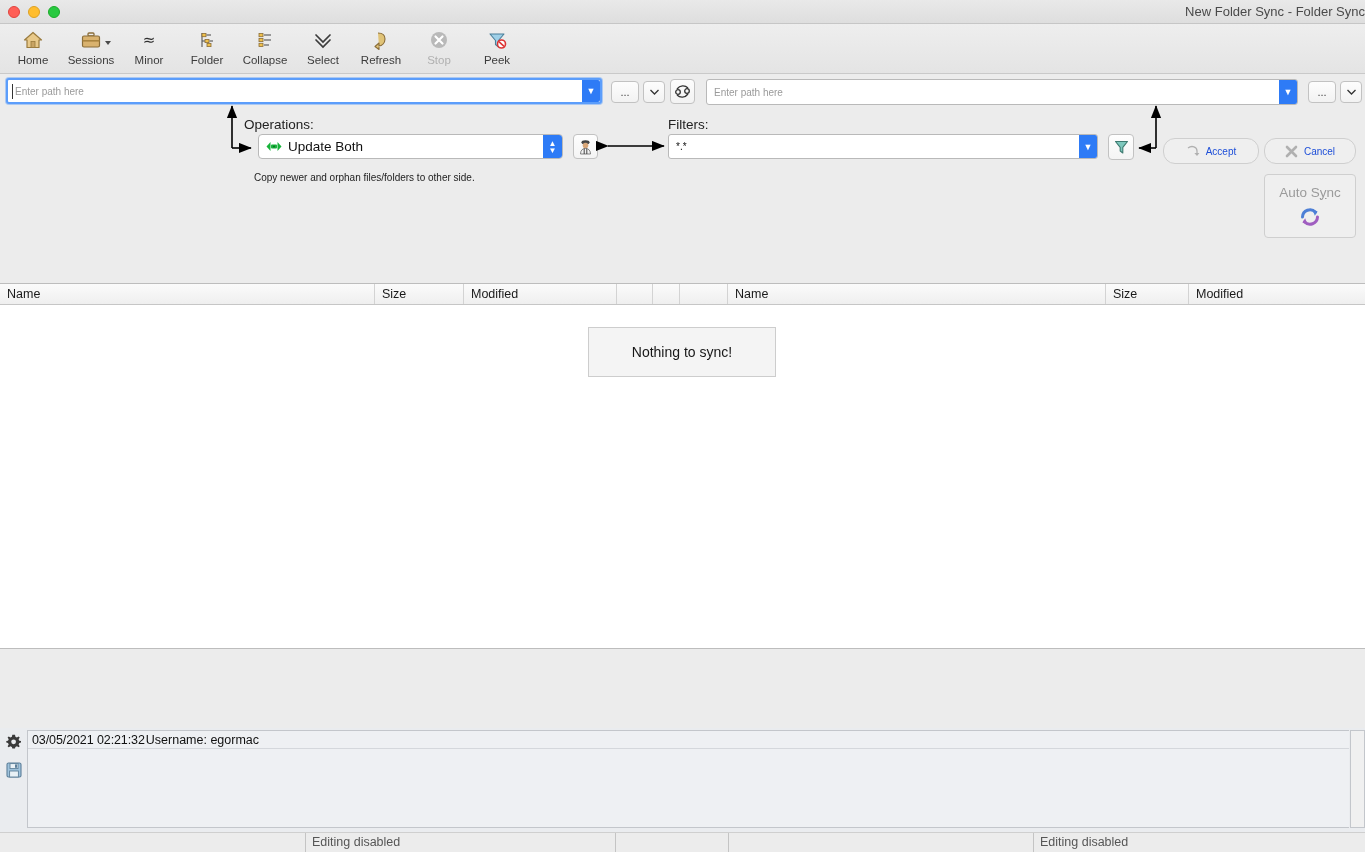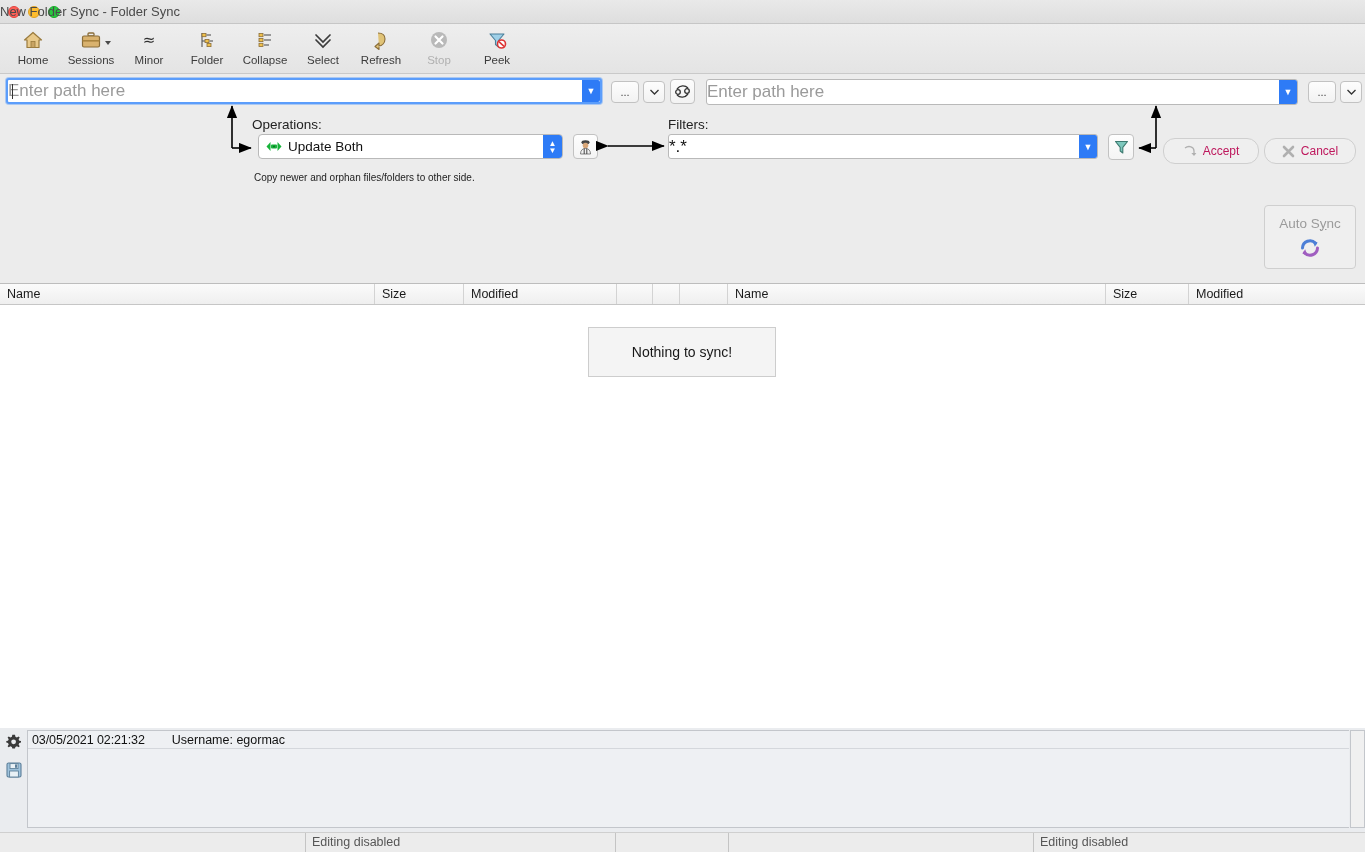--- a/index.html
+++ b/index.html
@@ -21,21 +21,21 @@
     background: linear-gradient(to bottom, #e9e9e9 0%, #dedede 100%);
     border-bottom: 1px solid #c6c6c6;
   }
   .traffic { position: absolute; top: 6px; left: 8px; display: flex; gap: 8px; }
   .light { width: 12px; height: 12px; border-radius: 50%; }
   .light.red { background: #ff5f57; border: 0.5px solid #e0443e; }
   .light.yellow { background: #ffbd2e; border: 0.5px solid #dea123; }
   .light.green { background: #28c940; border: 0.5px solid #1aab29; }
   .title-text {
     position: absolute; left: 0; top: 0; width: 1365px; height: 24px;
-    line-height: 24px; text-align: left;
+    line-height: 24px; text-align: right;
     font-size: 13px; color: #4a4a4a;
   }
 
   
   .toolbar {
     position: absolute; left: 0; top: 24px; width: 1365px; height: 50px;
     background: linear-gradient(to bottom, #eeeeee 0%, #e4e4e4 100%);
     border-bottom: 1px solid #c9c9c9;
     display: flex; align-items: flex-start; padding-left: 4px;
   }
@@ -55,21 +55,21 @@
 
   
   .pathrow { position: absolute; left: 0; top: 76px; width: 1365px; height: 32px; }
   .pathfield {
     position: absolute; height: 26px; background: #fff;
     border-radius: 3px; display: flex; align-items: center;
   }
   .pathfield.focused { border: 2px solid #5b9dfb; box-shadow: 0 0 0 1px rgba(91,157,251,.45); }
   .pathfield.plain { border: 1px solid #b9b9b9; }
   .pathfield .txt {
-    flex: 1; font-size: 17px; color: #9a9a9a;
+    flex: 1; padding-left: 7px; font-size: 10px; color: #9a9a9a;
     white-space: nowrap; overflow: hidden;
   }
   .pathfield .caret-bar {
     position: absolute; left: 4px; top: 4px; width: 1px; height: 15px; background: #333;
   }
   .combo-arrow {
     width: 18px; height: 100%; background: #2e7bf6; border-radius: 0 2px 2px 0;
     display: flex; align-items: center; justify-content: center; color: #fff; font-size: 9px;
   }
   .minibtn {
@@ -99,33 +99,33 @@
 
   .iconbtn {
     position: absolute; background: linear-gradient(#fefefe,#f4f4f4);
     border: 1px solid #c2c2c2; border-radius: 4px;
     display: flex; align-items: center; justify-content: center;
   }
 
   .actbtn {
     position: absolute; height: 26px; border: 1px solid #cfcfcf; border-radius: 12px;
     background: #efefef; display: flex; align-items: center; justify-content: center;
-    gap: 6px; font-size: 12px; color: #be185d;
+    gap: 6px; font-size: 10px; color: #1d4ed8;
   }
   .autosync {
     position: absolute; border: 1px solid #cfcfcf; border-radius: 4px;
     background: #efefef; display: flex; flex-direction: column;
     align-items: center; justify-content: center; gap: 6px;
   }
   .autosync .as-lbl { font-size: 13.5px; color: #9b9b9b; }
   .autosync .as-lbl u { text-decoration: underline; }
 
   
   .panes {
-    position: absolute; left: 0; top: 283px; width: 1365px; height: 568px;
+    position: absolute; left: 0; top: 283px; width: 1365px; height: 366px;
     background: #fff; border-top: 1px solid #bdbdbd; border-bottom: 1px solid #bdbdbd;
   }
   .hdr {
     position: absolute; left: 0; top: 0; width: 1365px; height: 21px;
     background: linear-gradient(#fbfbfb,#efefef); border-bottom: 1px solid #c6c6c6;
   }
   .hcell {
     position: absolute; top: 0; height: 20px; line-height: 20px;
     font-size: 12.5px; color: #1a1a1a; padding-left: 7px;
     border-right: 1px solid #d3d3d3; white-space: nowrap;
@@ -145,21 +145,21 @@
   }
   .loglist {
     position: absolute; left: 27px; top: 2px; width: 1322px; height: 98px;
     background: #eef0f3; border: 1px solid #c3c6cb; border-right: none;
   }
   .logrow {
     height: 18px; line-height: 18px; font-size: 12.5px; color: #111;
     padding-left: 4px; border-bottom: 1px solid #d4d7dc; white-space: nowrap;
   }
   .logrow .ts { letter-spacing: -0.1px; }
-  .logrow .msg { margin-left: 27px; }
+  .logrow .msg { margin-left: 1px; }
   .logscroll {
     position: absolute; right: 0; top: 2px; width: 15px; height: 98px;
     background: #f0f0f0; border: 1px solid #c3c6cb;
   }
 
   
   .statusbar {
     position: absolute; left: 0; top: 832px; width: 1365px; height: 20px;
     background: #ececec; border-top: 1px solid #cfcfcf;
     font-size: 12.5px; color: #565656; padding-left: 24px;
@@ -318,21 +318,21 @@
     </div>
 
     <div class="minibtn" style="left:1308px; top:5px; width:28px;">...</div>
     <div class="minibtn" style="left:1340px; top:5px; width:22px;">
       <svg width="9" height="6" viewBox="0 0 9 6">
           <path d="M0.5 1 L4.5 5 L8.5 1" fill="none" stroke="#333" stroke-width="1.3"></path>
         </svg>
     </div>
   </div>
 
-  <div class="lbl-cap" style="left:252px; top:117px;text-align:right;">Operations:</div>
+  <div class="lbl-cap" style="left:244px; top:117px;text-align:right;">Operations:</div>
 
   <div class="selectbox" style="left:258px; top:134px; width:305px;text-align:right;">
     <div class="sel-txt">
       <svg width="16" height="11" viewBox="0 0 16 11">
         <path d="M4.5 1 L0.5 5.5 L4.5 10 Z" fill="#17b33a"></path>
         <path d="M11.5 1 L15.5 5.5 L11.5 10 Z" fill="#17b33a"></path>
         <rect x="5" y="3.4" width="6" height="4.2" rx="1" fill="#17b33a"></rect>
         <circle cx="8" cy="5.5" r="1.1" fill="#0a7a24"></circle>
       </svg>
       <span>Update Both</span>
@@ -376,21 +376,21 @@
     <span>Accept</span>
   </div>
 
   <div class="actbtn" style="left:1264px; top:138px; width:92px;">
     <svg width="13" height="13" viewBox="0 0 13 13">
       <path d="M2 2 L11 11 M11 2 L2 11" stroke="#b0b0b0" stroke-width="2.6" stroke-linecap="round"></path>
     </svg>
     <span>Cancel</span>
   </div>
 
-  <div class="autosync" style="left:1264px; top:174px; width:92px; height:64px;margin-top:31px;">
+  <div class="autosync" style="left:1264px; top:174px; width:92px; height:64px;">
     <div class="as-lbl"><span>Auto S</span><u>y</u><span>nc</span></div>
     <svg width="24" height="22" viewBox="0 0 24 22">
       <path d="M4.5 11 A7.5 7.5 0 0 1 17.5 6.2" fill="none" stroke="#4d7fd6" stroke-width="3" stroke-linecap="round"></path>
       <path d="M14.5 3.2 L19.6 5.4 L16.8 9.8 Z" fill="#4d7fd6"></path>
       <path d="M19.5 11 A7.5 7.5 0 0 1 6.5 15.8" fill="none" stroke="#a05ec0" stroke-width="3" stroke-linecap="round"></path>
       <path d="M9.5 18.8 L4.4 16.6 L7.2 12.2 Z" fill="#a05ec0"></path>
     </svg>
   </div>
 
   <svg class="anno">

